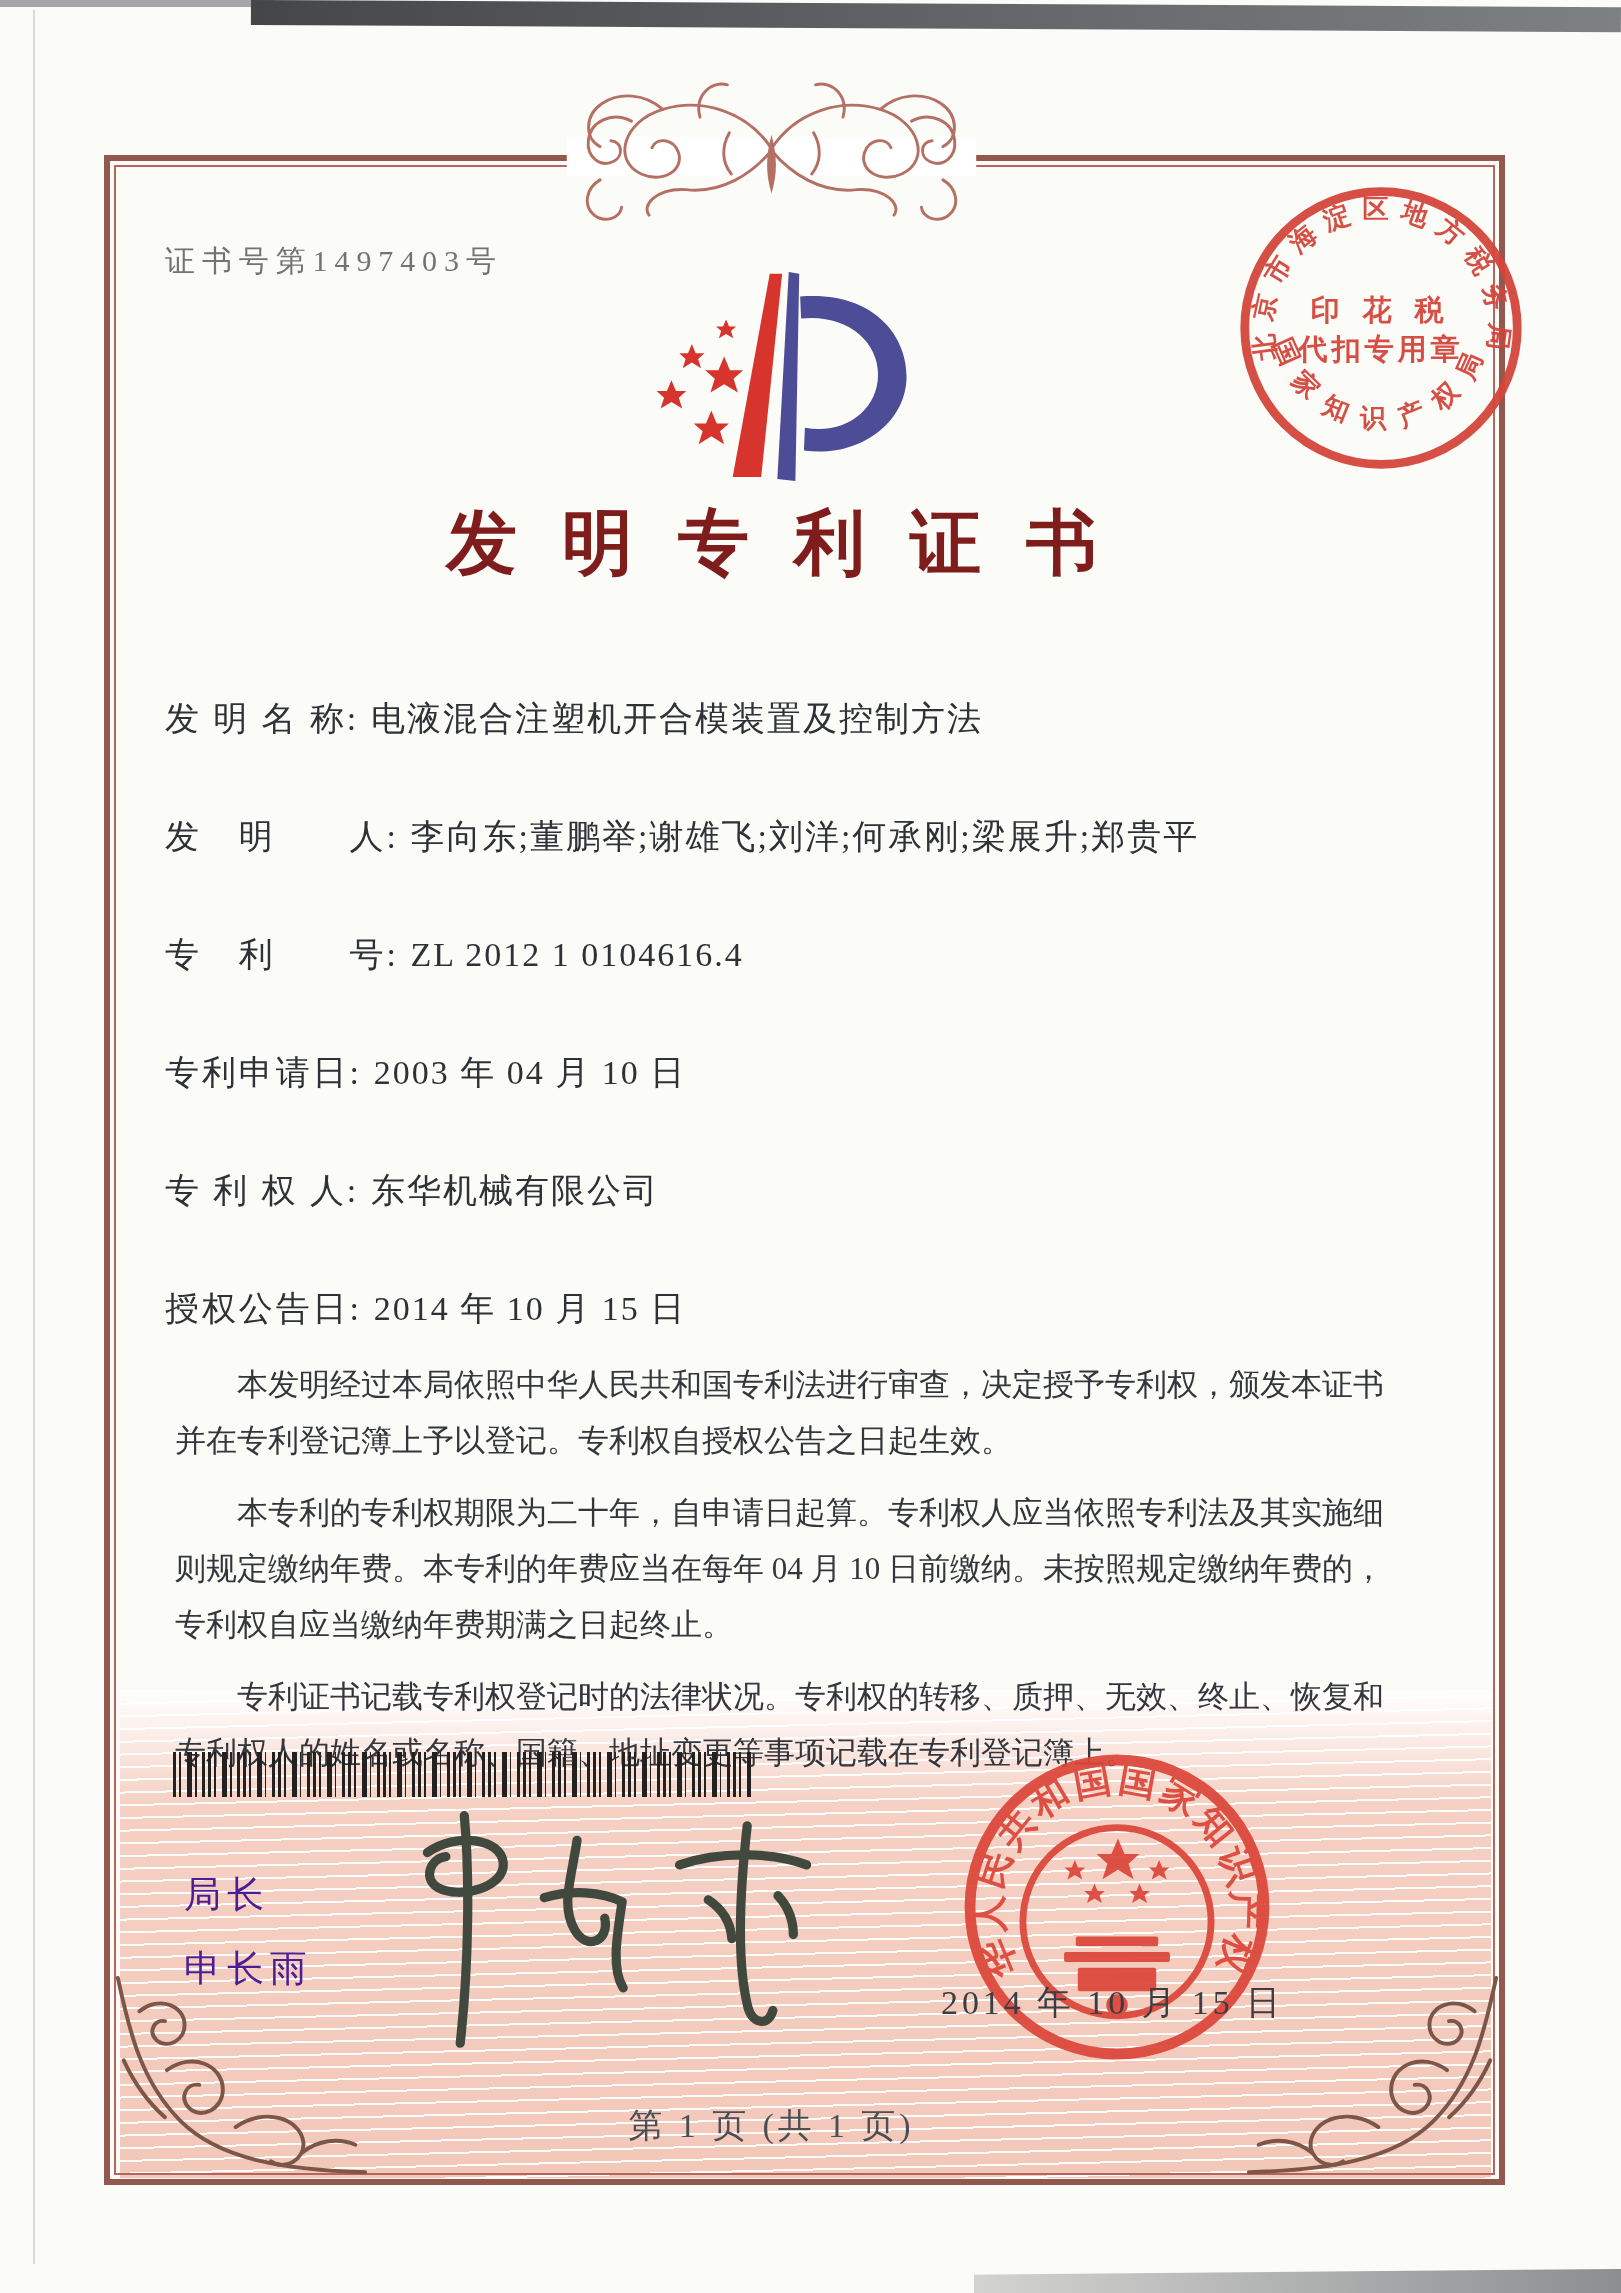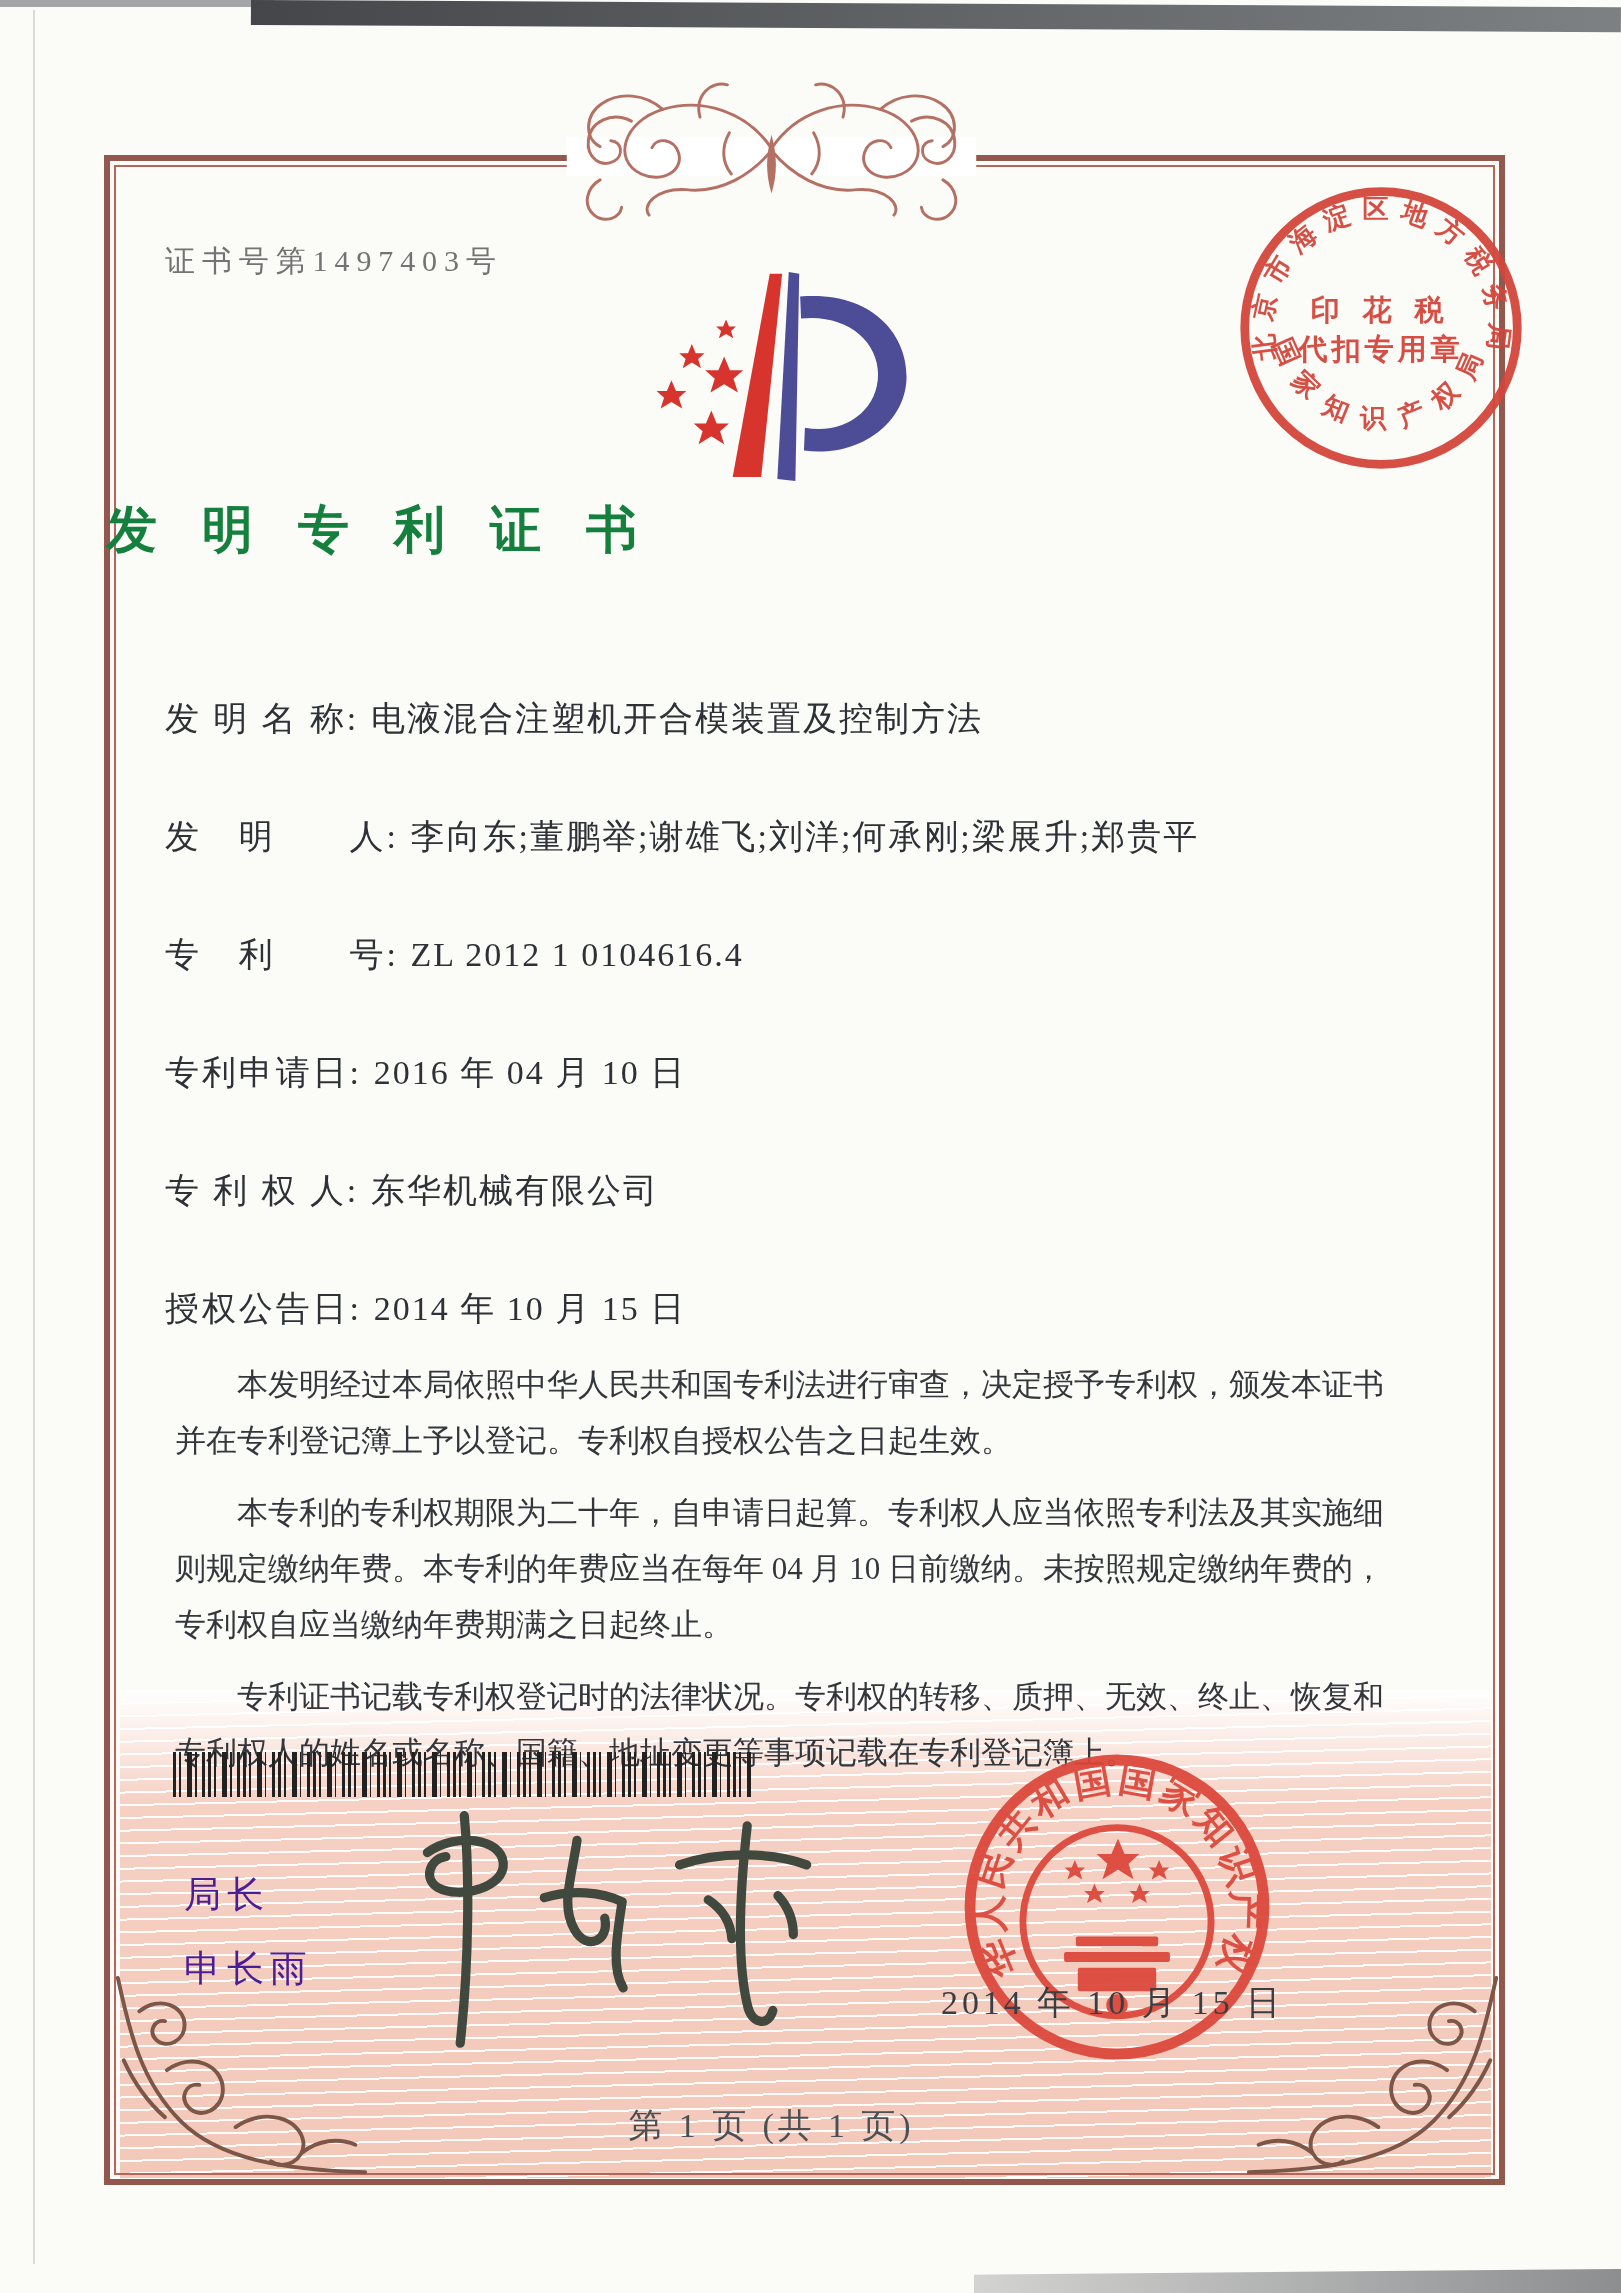--- a/index.html
+++ b/index.html
@@ -23,22 +23,22 @@
   .pink-band{position:absolute;left:120px;top:1690px;width:1371px;height:488px;
     background-image:
       repeating-linear-gradient(178.6deg, rgba(255,255,255,.95) 0 2px, rgba(255,255,255,0) 2px 12.7px),
       linear-gradient(#f6d3c6,#f2c8b9);}
   .pink-fade{position:absolute;left:120px;top:1690px;width:1371px;height:113px;
     background:linear-gradient(#ffffff,rgba(255,255,255,0));}
   
   .cert-no{position:absolute;left:165px;top:241px;font-size:30px;letter-spacing:6.9px;color:#737373;}
   .logo{position:absolute;left:606px;top:251px;width:337px;height:247px;}
   .tax-stamp{position:absolute;left:1235px;top:182px;width:292px;height:292px;opacity:.95;}
-  .doc-title{position:absolute;left:61px;top:496px;width:1421px;
-    font-size:51px;font-weight:bold;color:#15803d;letter-spacing:45px;text-indent:45px;}
+  .doc-title{position:absolute;left:61px;top:496px;width:1421px;text-align:center;
+    font-size:71px;font-weight:bold;color:#7f1d1d;letter-spacing:45px;text-indent:45px;}
   .fields{position:absolute;left:165px;top:696px;width:1274px;}
   .field{font-size:34px;color:#2e3136;height:44px;margin-bottom:74px;white-space:nowrap;}
   .field .lbl{letter-spacing:2.9px;}
   .field .val{margin-left:11.8px;letter-spacing:2px;}
   .body-text{position:absolute;left:159px;top:1341px;width:1241px;font-size:31px;
     line-height:56px;color:#33363b;text-align:justify;}
   .body-text p{margin:16px;text-indent:2em;}
   .barcode{position:absolute;left:173px;top:1752px;width:578px;height:45px;
     background-image:repeating-linear-gradient(90deg,
       #23211f 0 2.9px,transparent 2.9px 5.9px,
@@ -148,21 +148,21 @@
   <div class="field">
     <span class="lbl">发 明 名 称:</span><span class="val">电液混合注塑机开合模装置及控制方法</span>
   </div>
   <div class="field">
     <span class="lbl">发　明　　人:</span><span class="val">李向东;董鹏举;谢雄飞;刘洋;何承刚;梁展升;郑贵平</span>
   </div>
   <div class="field">
     <span class="lbl">专　利　　号:</span><span class="val">ZL 2012 1 0104616.4</span>
   </div>
   <div class="field">
-    <span class="lbl">专利申请日:</span><span class="val">2016 年 04 月 10 日</span>
+    <span class="lbl">专利申请日:</span><span class="val">2003 年 04 月 10 日</span>
   </div>
   <div class="field">
     <span class="lbl">专 利 权 人:</span><span class="val">东华机械有限公司</span>
   </div>
   <div class="field">
     <span class="lbl">授权公告日:</span><span class="val">2014 年 10 月 15 日</span>
   </div>
 </div>
 
 <div class="body-text">

